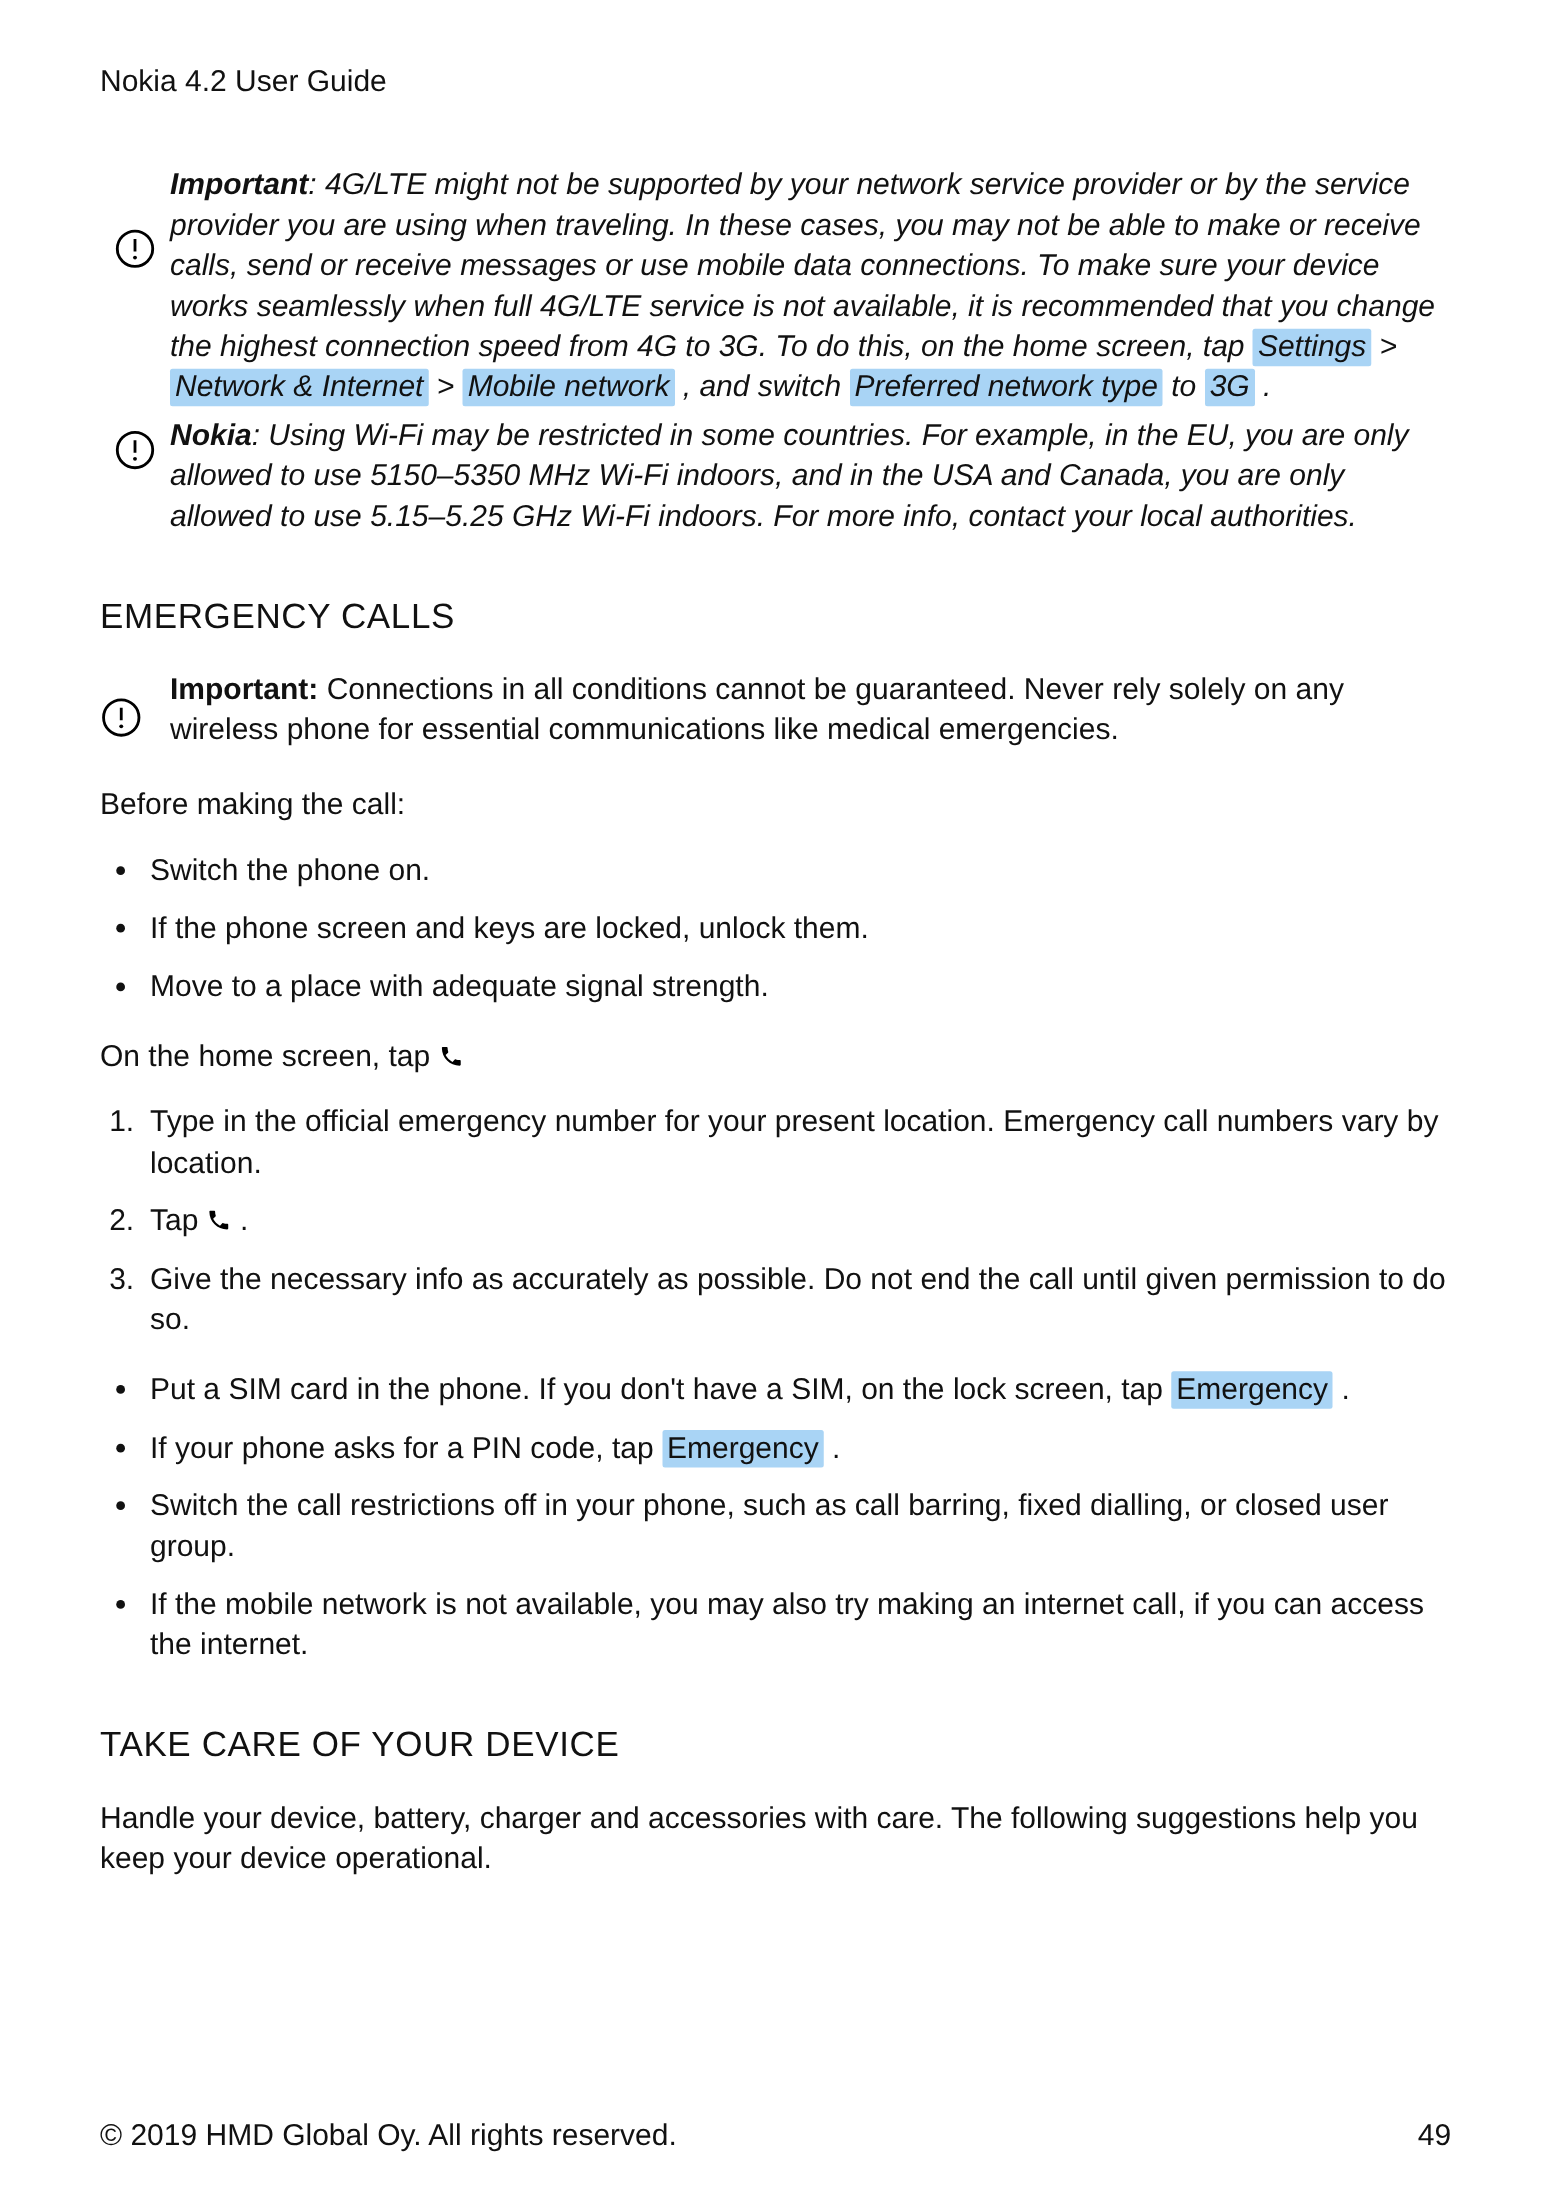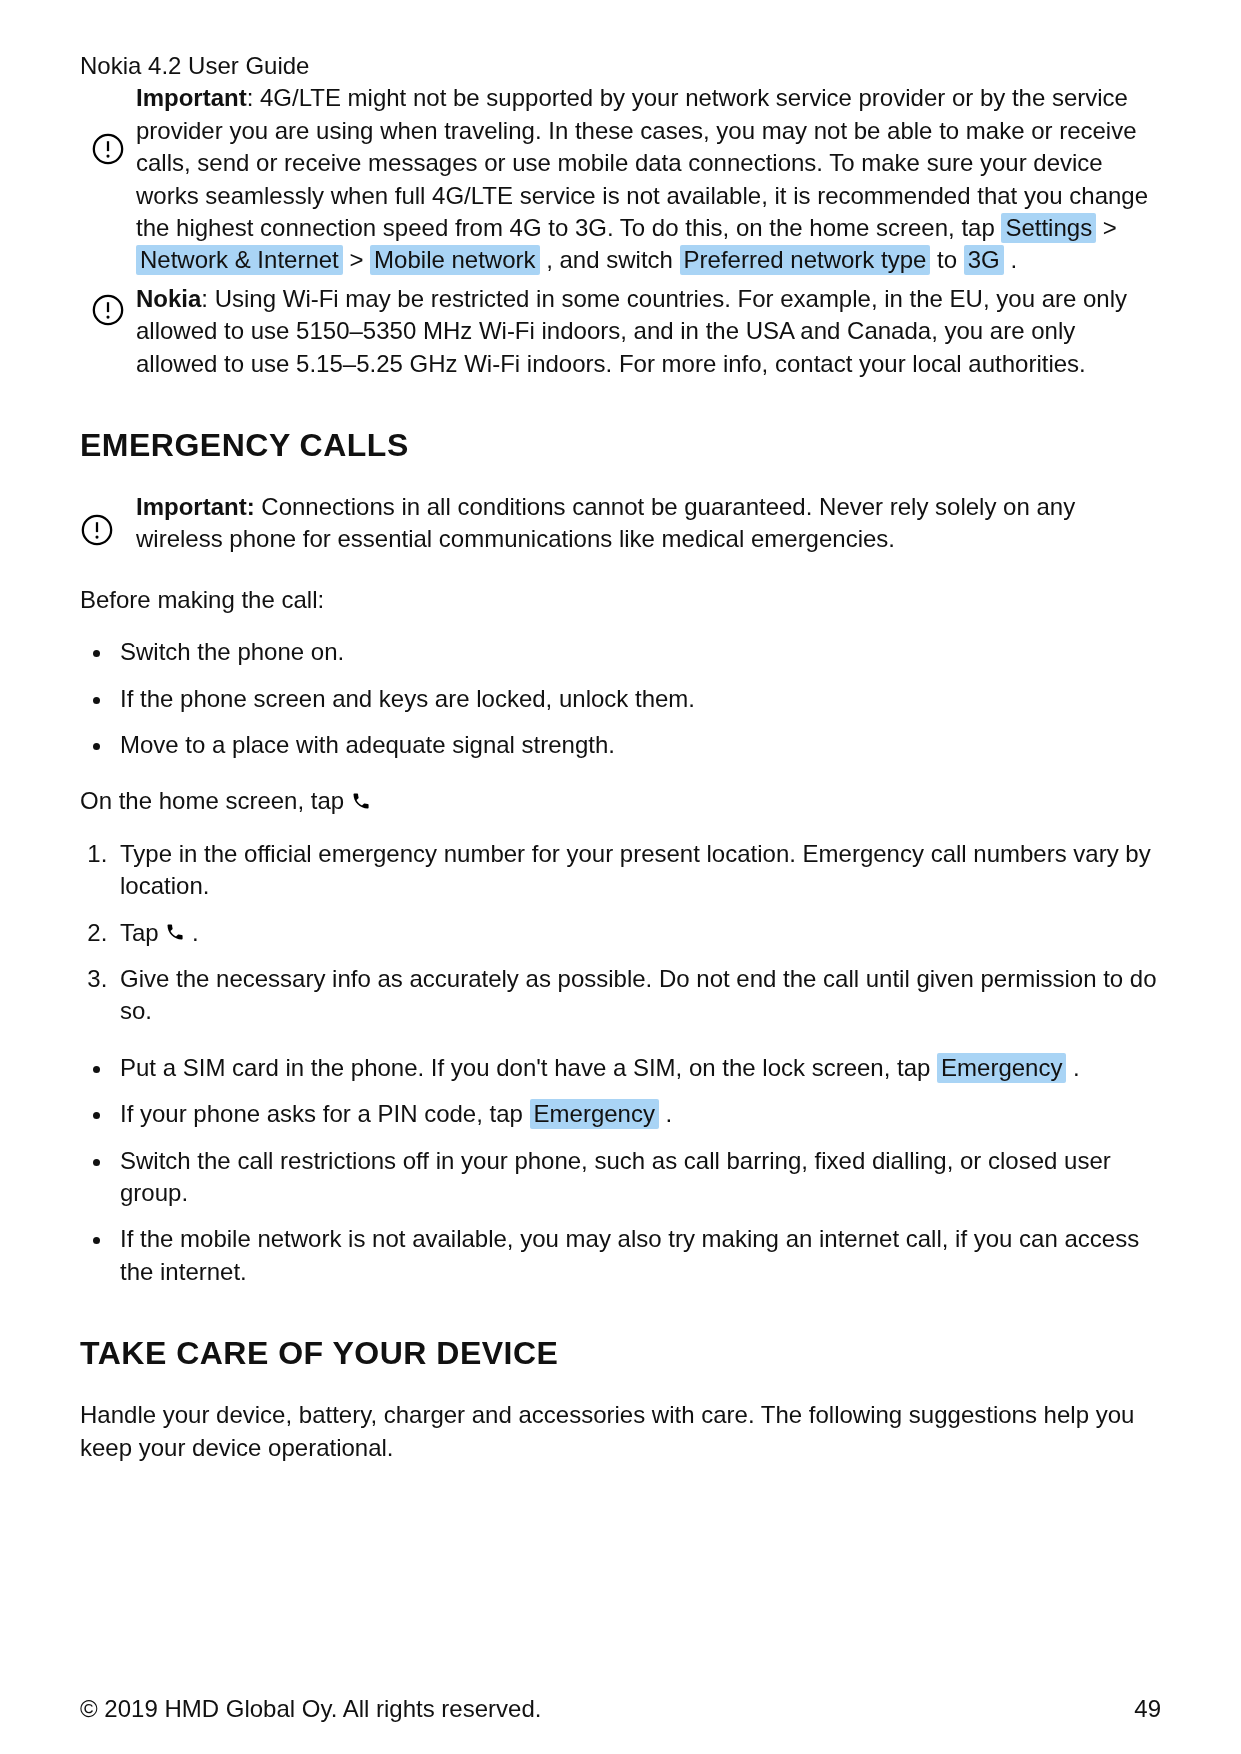--- a/index.html
+++ b/index.html
@@ -16,48 +16,50 @@
     box-sizing: border-box;
   }
   .page {
     padding: 50px 80px 0 80px;
     box-sizing: border-box;
     font-size: 24px;
     line-height: 1.35;
   }
   .page-header {
     font-size: 24px;
+    margin-bottom: 50px;
   }
   .callout {
     display: flex;
     align-items: flex-start;
     margin-bottom: 6px;
   }
   .callout .icon-col {
     width: 56px;
     flex: 0 0 56px;
     display: flex;
     align-items: center;
     justify-content: center;
     padding-top: 50px;
   }
   .callout .text-col {
     flex: 1;
+    font-style: italic;
   }
   .bold { font-weight: bold; }
   .chip {
     background: #a9d4f5;
     border-radius: 2px;
     padding: 0 4px;
     display: inline-block;
     line-height: 1.25;
   }
   h2.section {
-    font-size: 32px;
-    font-weight: bold;
+    font-size: 28px;
+    font-weight: normal;
     letter-spacing: 0.5px;
     margin: 44px 0 24px 0;
   }
   .callout2 {
     display: flex;
     align-items: flex-end;
     margin-bottom: 28px;
   }
   .callout2 .icon-col {
     width: 56px;

